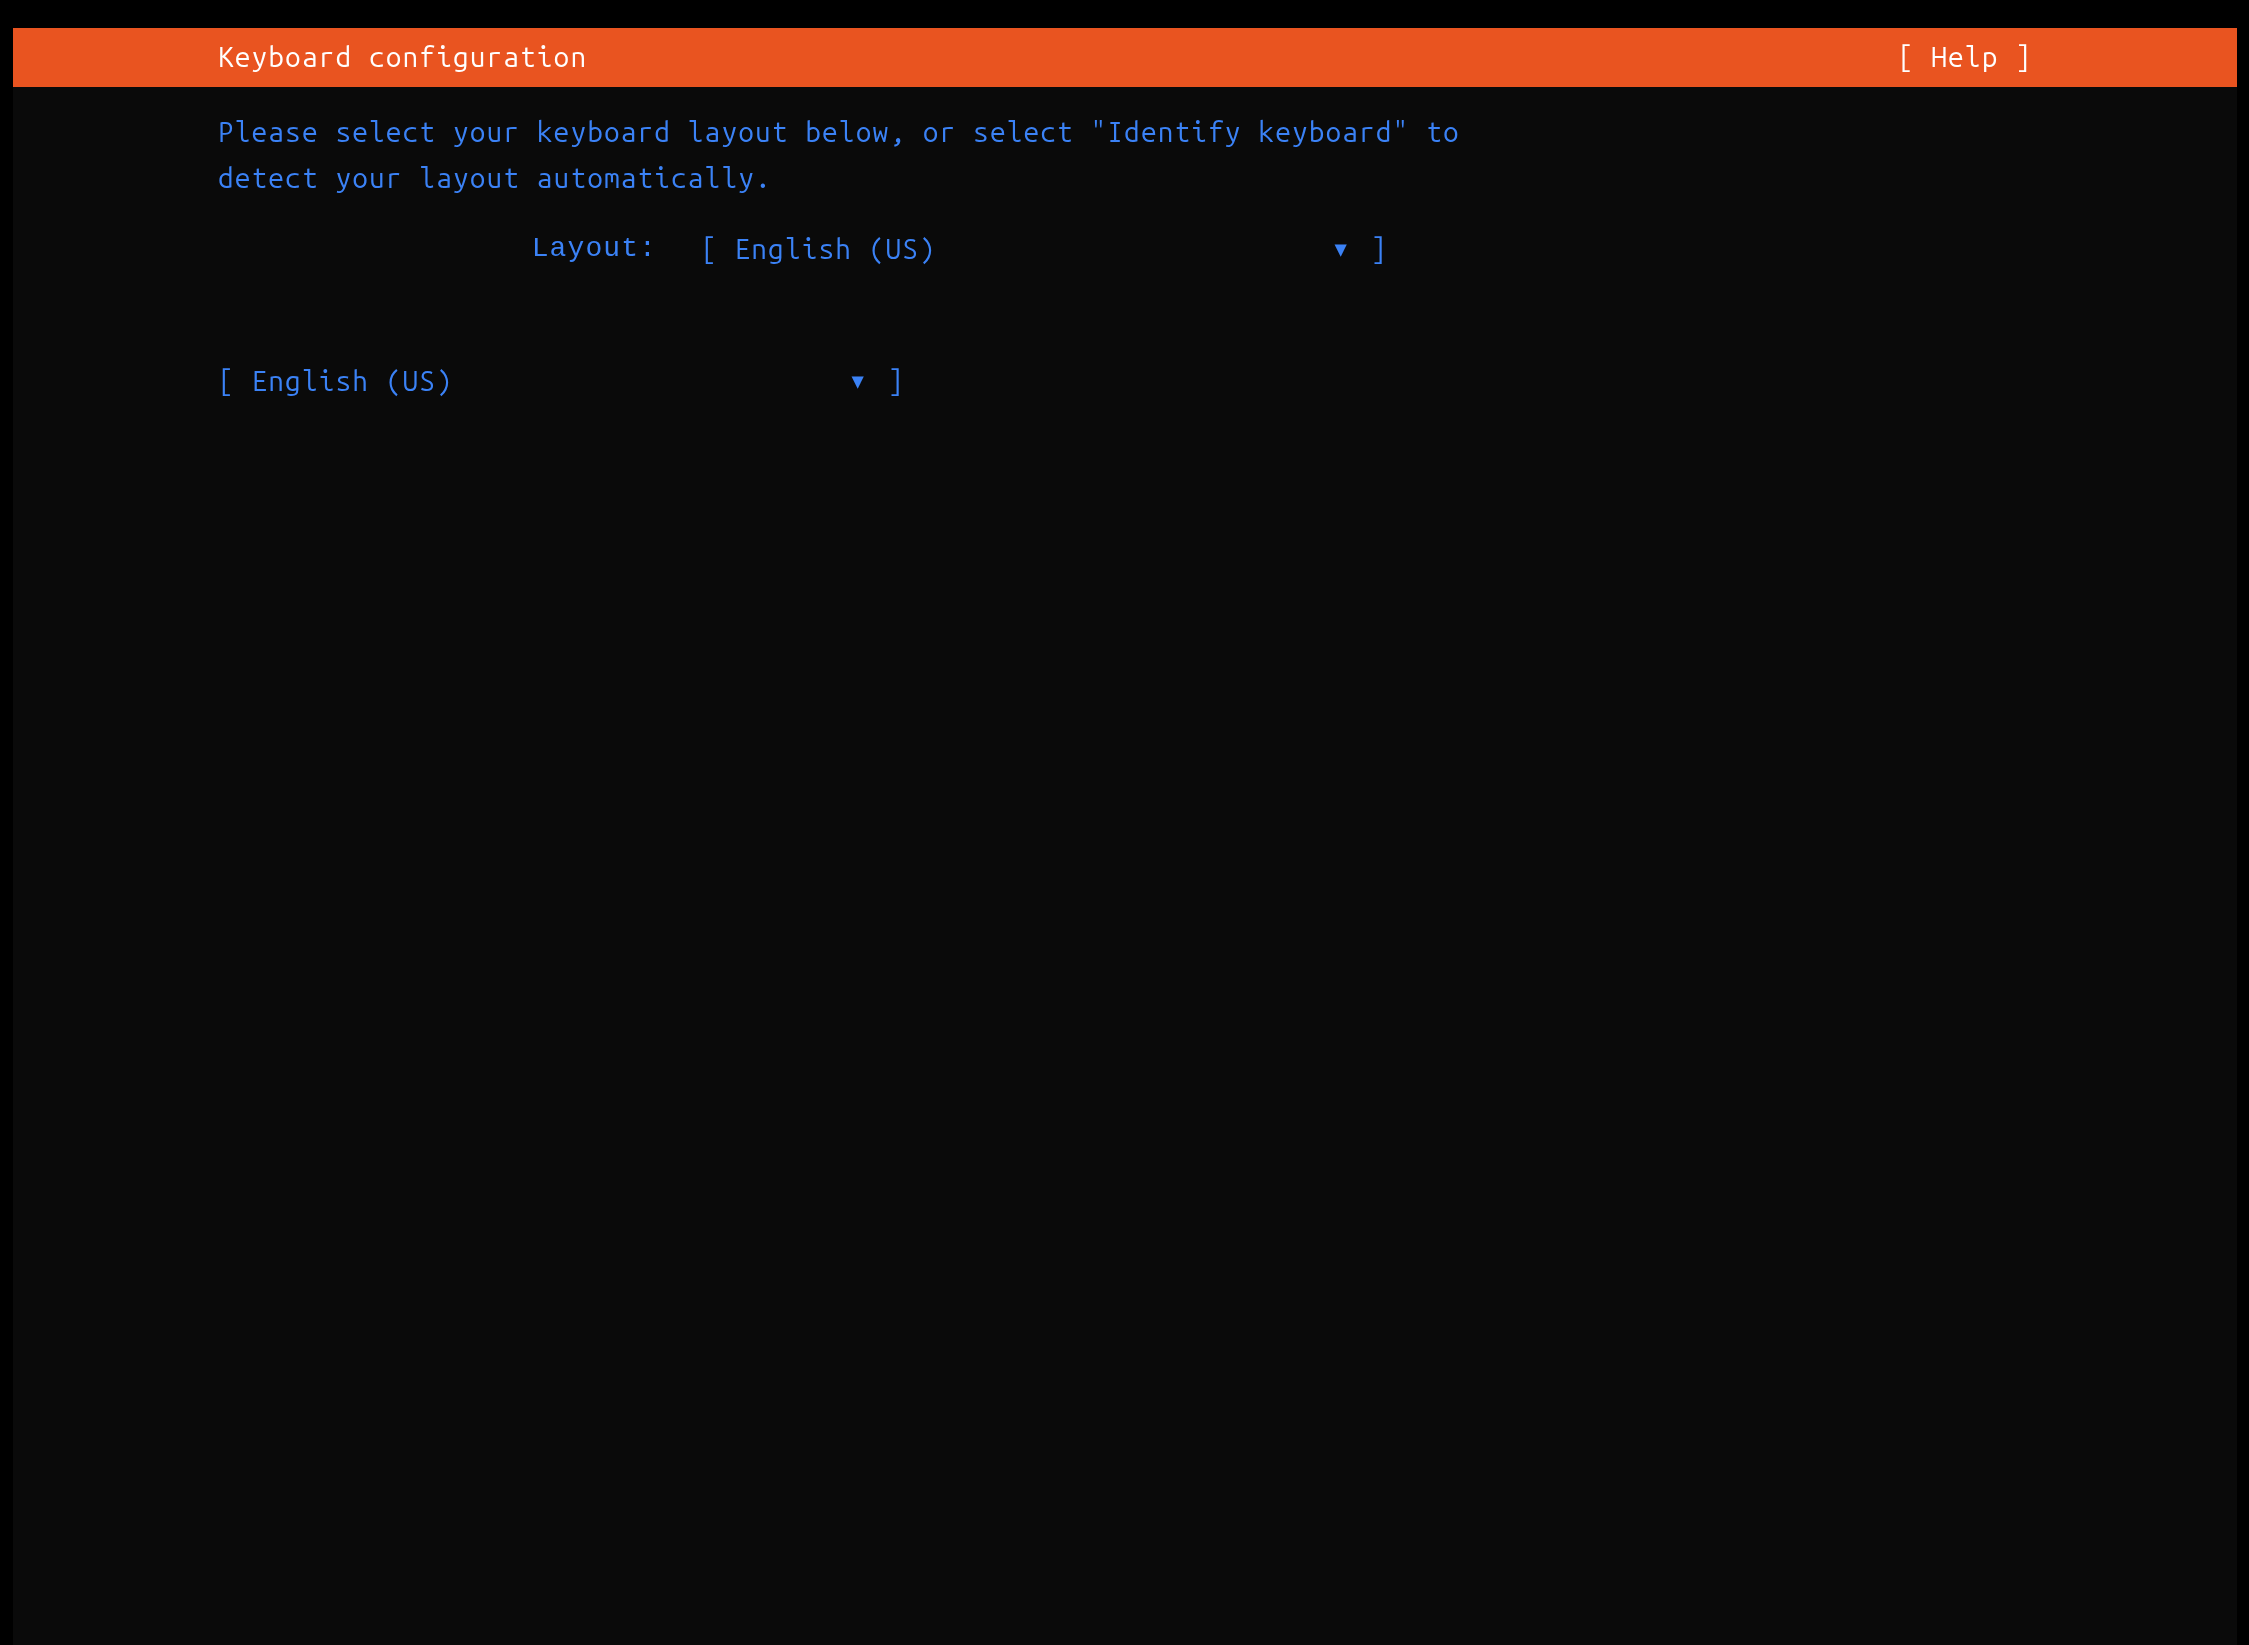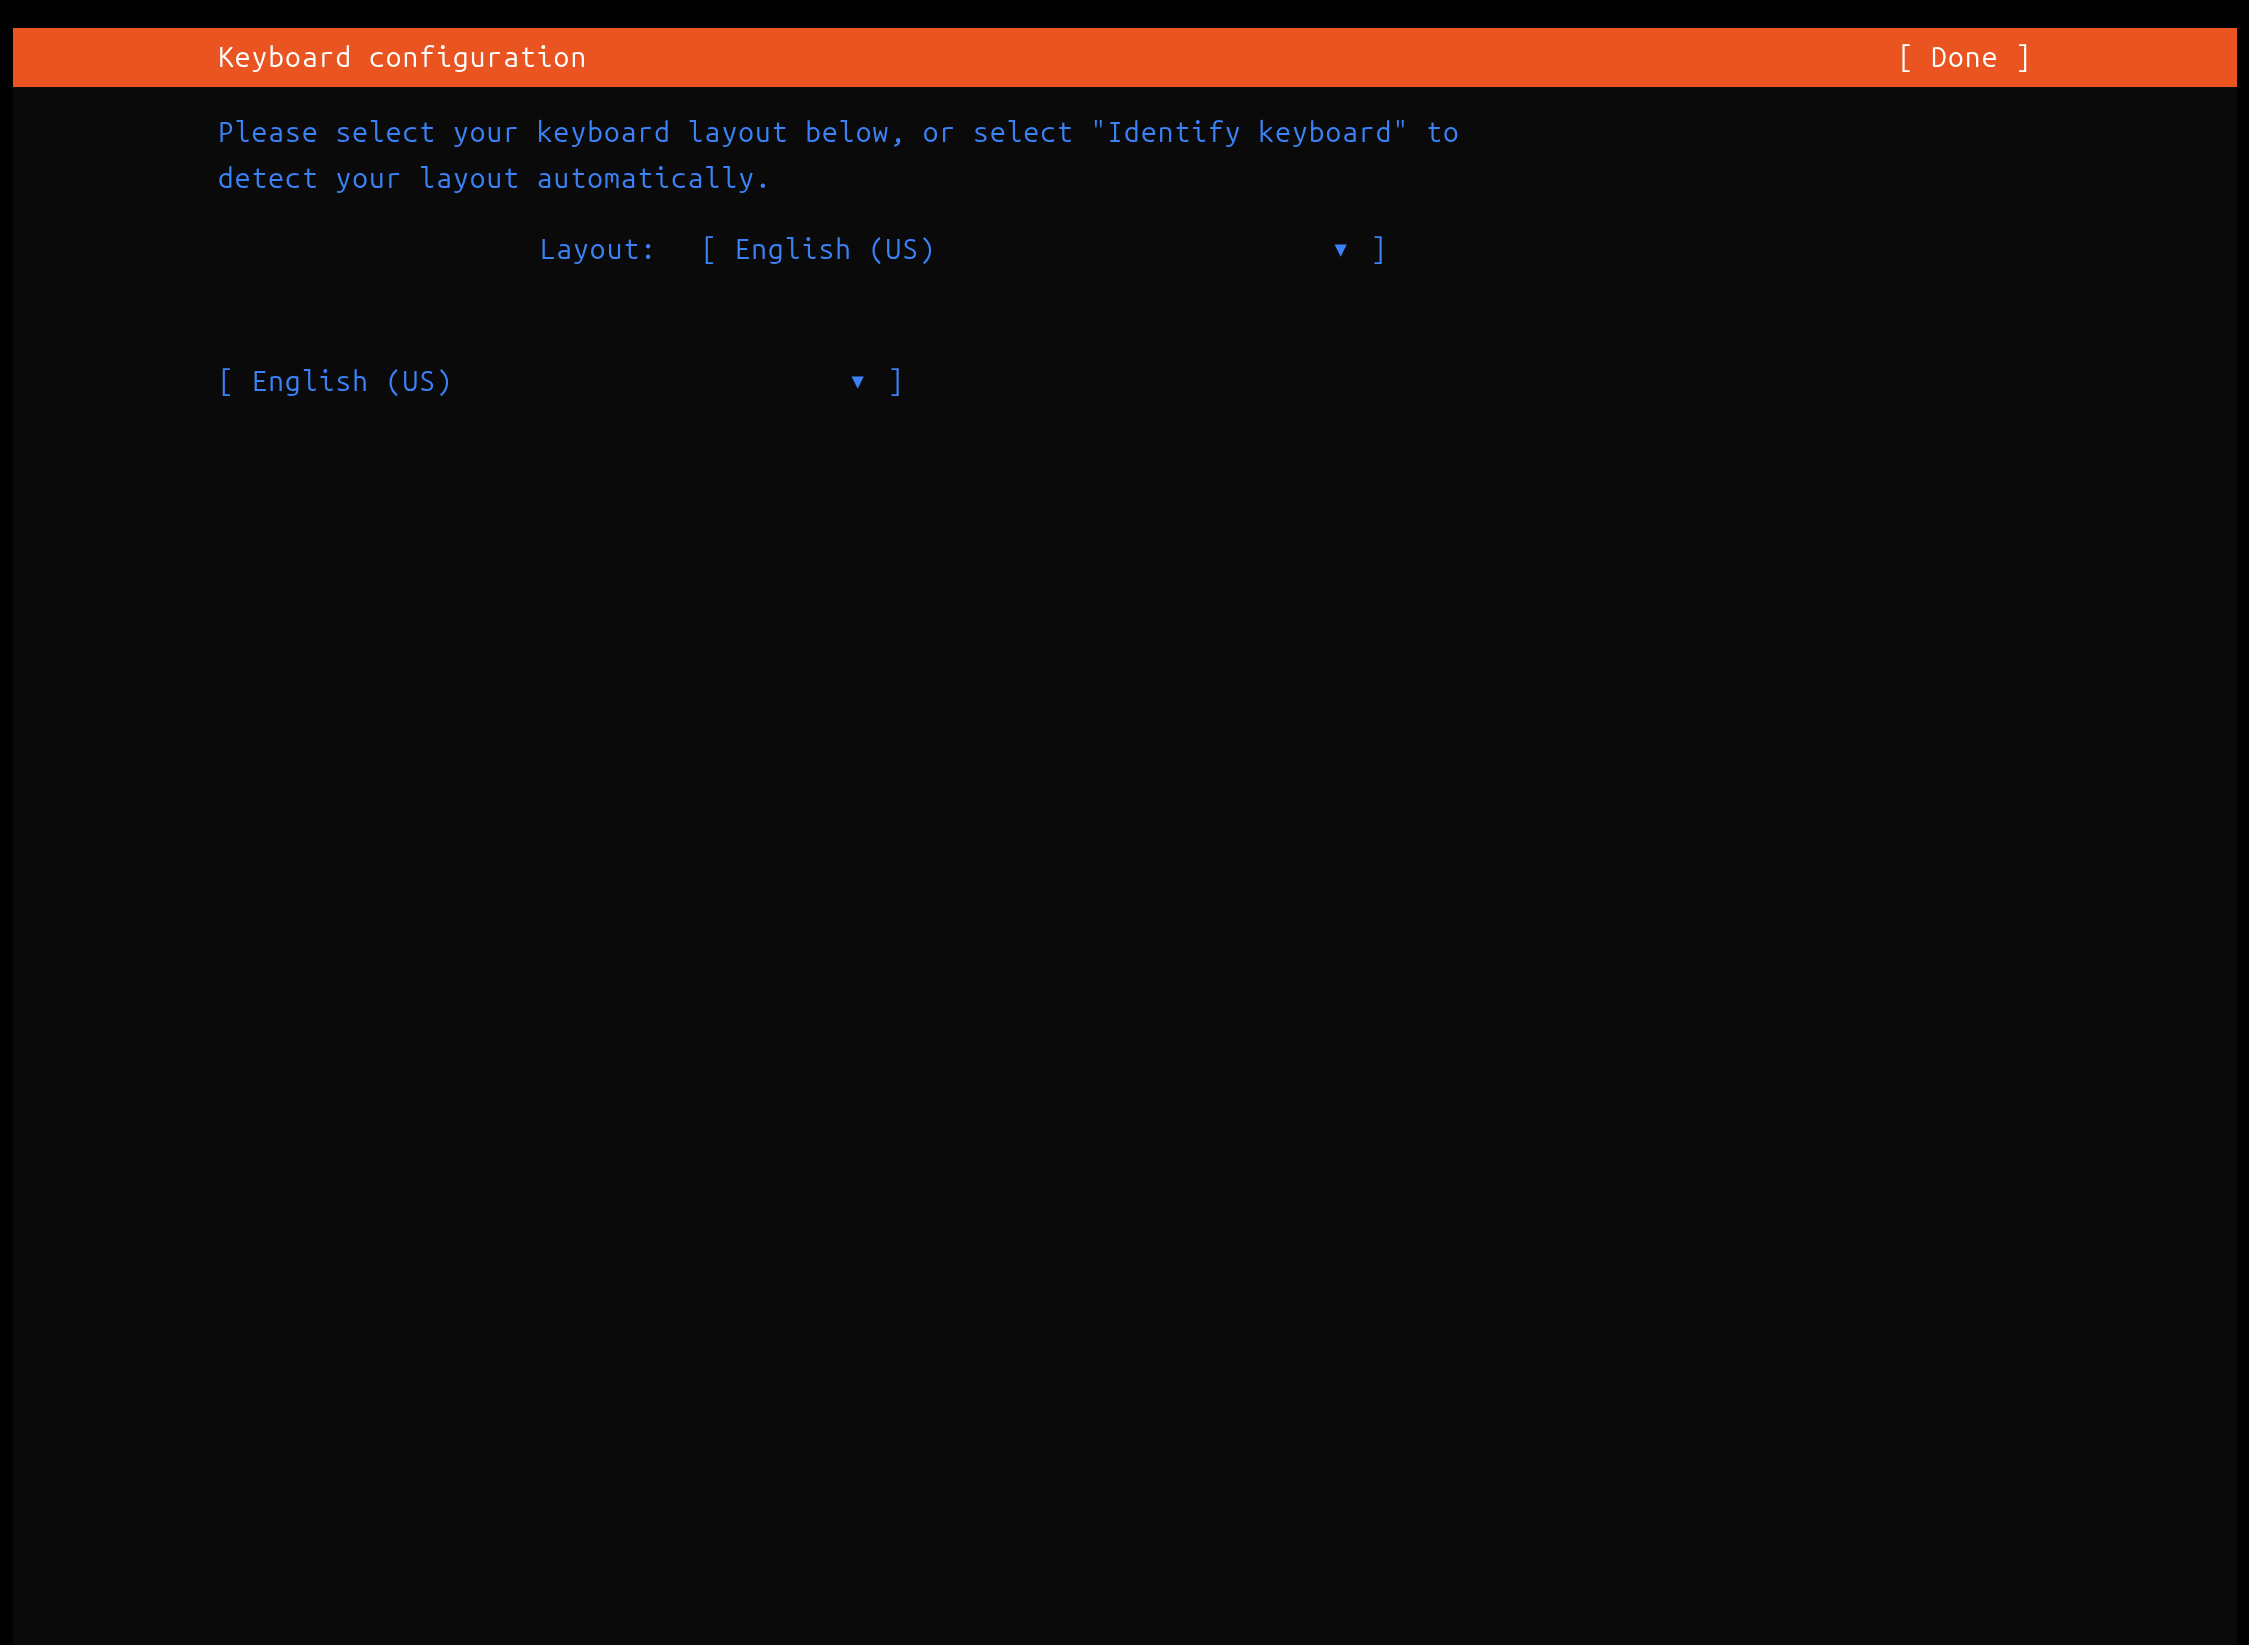--- a/index.html
+++ b/index.html
@@ -64,20 +64,21 @@
     }
     .form-row {
       display: flex;
       white-space: pre;
       margin-bottom: 88px;
     }
     .form-label {
       width: 483px;
       text-align: right;
       padding-right: 44px;
+      font-family: Liberation Mono, monospace;
     }
     .form-select {
       display: flex;
       align-items: center;
     }
     .select-value {
       display: inline-block;
       min-width: 600px;
     }
     .dropdown-arrow {
@@ -113,21 +114,21 @@
       color: #e8e8e8;
     }
   </style>
 </head>
 <body>
 
 <div class="screen">
   <div class="inner">
     <div class="header-bar">
       <span class="header-left">Keyboard configuration</span>
-      <span class="header-right">[ Done ]</span>
+      <span class="header-right">[ Help ]</span>
     </div>
 
     <div class="content">
       <div class="instruction">Please select your keyboard layout below, or select "Identify keyboard" to
 detect your layout automatically.</div>
 
       <div class="form-area">
         <div class="form-row">
           <span class="form-label">Layout:</span>
           <span class="form-select">

